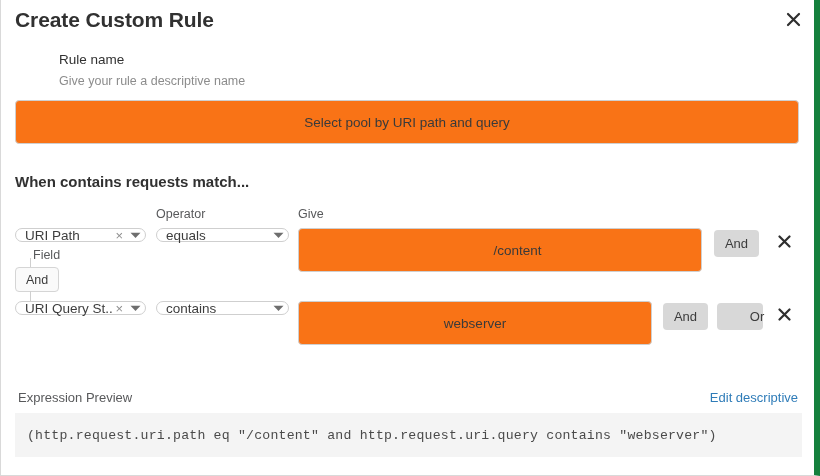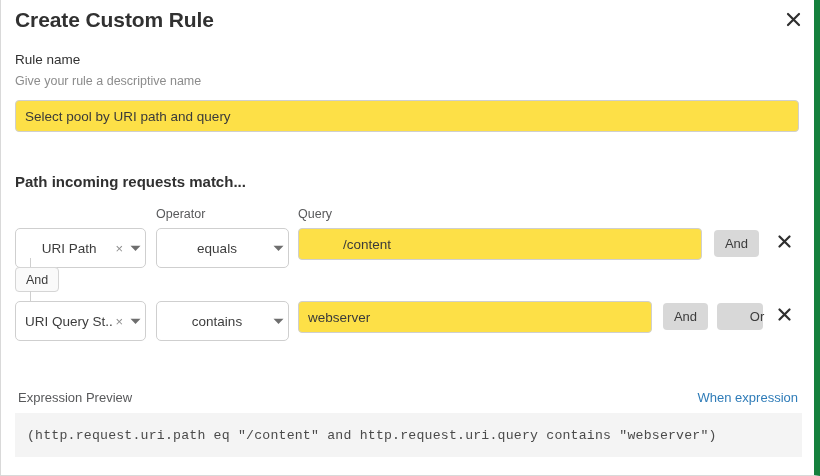--- a/index.html
+++ b/index.html
@@ -51,41 +51,44 @@
     border: none;
     padding: 0;
   }
   .close-btn svg { display: block; }
 
   
   .lbl-strong {
     position: absolute;
     font-size: 13.5px;
     color: #313131;
+    margin-left: 44px;
   }
   .lbl-sub {
     position: absolute;
     font-size: 12.5px;
     color: #8c8c8c;
+    margin-left: 44px;
   }
   #rule-name-label { left: 14px; top: 52px; }
   #rule-name-hint  { left: 14px; top: 74px; }
 
   .text-input {
     position: absolute;
     box-sizing: border-box;
-    height: 32px;
+    height: 44px;
     border: 1px solid #cfcfcf;
     border-radius: 4px;
-    background: #fde047;
+    background: #f97316;
     font-family: "Liberation Sans", sans-serif;
     font-size: 13.5px;
     color: #3a3a3a;
     padding: 0 9px;
     outline: none;
+    text-align: center;
   }
   #rule-name-input {
     left: 14px;
     top: 100px;
     width: 784px;
   }
 
   
   #match-heading {
     position: absolute;
@@ -107,28 +110,27 @@
   #label-value    { left: 297px; }
 
   
   .cond-row { position: absolute; left: 0; height: 30px; }
   #row-1 { top: 228px; }
   #row-2 { top: 301px; }
 
   .select-box {
     position: absolute;
     box-sizing: border-box;
-    height: 40px;
+    height: 14px;
     border: 1px solid #cfcfcf;
-    border-radius: 5px;
+    border-radius: 14px;
     background: #fff;
     display: flex;
     align-items: center;
     cursor: pointer;
-    text-align: center;
   }
   .select-text {
     font-size: 13.5px;
     color: #3d3d3d;
     padding-left: 9px;
     white-space: nowrap;
     overflow: hidden;
     flex: 1;
   }
   .select-clear {
@@ -266,25 +268,25 @@
       <svg width="15" height="15" viewBox="0 0 15 15" aria-hidden="true">
         <path d="M2 2 L13 13 M13 2 L2 13" stroke="#2f2f2f" stroke-width="2.2" stroke-linecap="round"></path>
       </svg>
     </span>
   </button>
 
   <div class="lbl-strong" id="rule-name-label">Rule name</div>
   <div class="lbl-sub" id="rule-name-hint">Give your rule a descriptive name</div>
   <input class="text-input" id="rule-name-input" type="text" value="Select pool by URI path and query" style="">
 
-  <div id="match-heading">Path incoming requests match...</div>
+  <div id="match-heading">When contains requests match...</div>
 
   <div class="col-label" id="label-field">Field</div>
   <div class="col-label" id="label-operator">Operator</div>
-  <div class="col-label" id="label-value">Query</div>
+  <div class="col-label" id="label-value">Give</div>
 
   <div class="cond-row" id="row-1">
     <div class="select-box sel-field">
       <span class="select-text">URI Path</span>
       <span class="select-clear">×</span>
       <span class="caret">
         <svg width="11" height="7" viewBox="0 0 11 7" aria-hidden="true">
           <path d="M0.5 0.8 L5.5 6 L10.5 0.8 Z" fill="#6e6e6e"></path>
         </svg>
       </span>
@@ -344,18 +346,18 @@
     <button class="del-btn" id="r2-del">
       <span>
         <svg width="13" height="13" viewBox="0 0 13 13" aria-hidden="true">
           <path d="M1.5 1.5 L11.5 11.5 M11.5 1.5 L1.5 11.5" stroke="#2f2f2f" stroke-width="2.2" stroke-linecap="round"></path>
         </svg>
       </span>
     </button>
   </div>
 
   <div id="expr-label">Expression Preview</div>
-  <a id="edit-expr-link">When expression</a>
+  <a id="edit-expr-link">Edit descriptive</a>
   <div id="expr-box">
     <span id="expr-text">(http.request.uri.path eq "/content" and http.request.uri.query contains "webserver")</span>
   </div>
 
 </div>
 
 </body></html>

